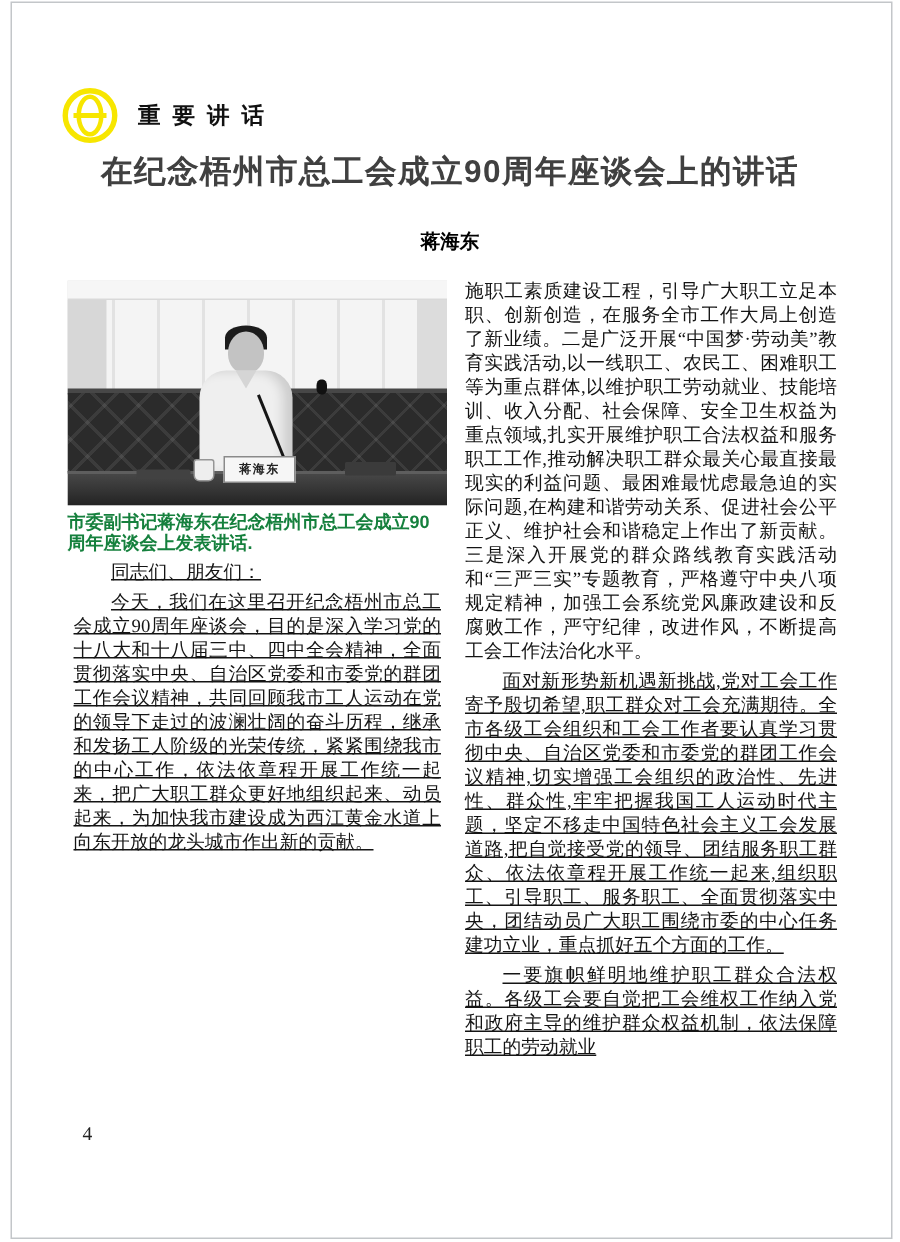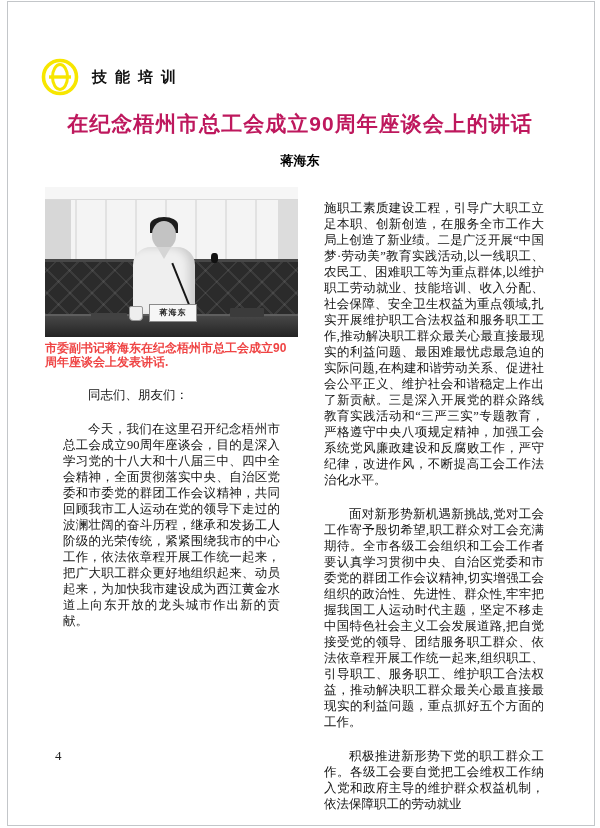--- a/index.html
+++ b/index.html
@@ -14,35 +14,35 @@
   }
   
   .header{position:absolute;left:38px;top:56px;height:42px;display:flex;align-items:center;}
   .logo{width:44px;height:40px;display:block;}
   .section-label{
     margin-left:10px;font-size:15px;font-weight:bold;letter-spacing:8px;
     color:#111;font-family:"Liberation Sans","DejaVu Sans",sans-serif;
   }
   
   .title{
-    position:absolute;left:0;right:0;top:110px;text-align:center;
-    font-size:21px;font-weight:bold;letter-spacing:1px;color:#be185d;
+    position:absolute;left:0;right:0;top:100px;text-align:center;
+    font-size:21px;font-weight:bold;letter-spacing:1px;color:#404040;
     font-family:"Liberation Sans","DejaVu Sans",sans-serif;
   }
   .author{
     position:absolute;left:0;right:0;top:152px;text-align:center;
     font-size:13px;font-weight:bold;color:#000;
     font-family:"Liberation Sans","DejaVu Sans",sans-serif;
   }
   
   .col{position:absolute;font-size:12.5px;line-height:16px;text-align:justify;text-justify:inter-character;}
   .col-left{left:45px;top:187px;width:253px;}
   .col-right{left:306px;top:182px;width:256px;}
-  .col p{margin:18px;}
-  .indent{text-indent:2em;}
+  .col p{margin:4px;}
+  .indent{text-indent:2em;text-decoration:underline;}
   
   .photo{
     position:relative;width:253px;height:150px;background:#e9e9e9;overflow:hidden;
     filter:grayscale(100%);
   }
   .ph-ceiling{position:absolute;left:0;top:0;width:100%;height:12px;background:#f6f6f6;border-bottom:1px solid #d9d9d9;}
   .ph-wall{position:absolute;left:0;top:13px;width:100%;height:62px;
     background:repeating-linear-gradient(90deg,#e2e2e2 0 2px,#f4f4f4 2px 30px);}
   .ph-wall-left{position:absolute;left:0;top:13px;width:26px;height:62px;background:#d7d7d7;}
   .ph-wall-right{position:absolute;right:0;top:13px;width:20px;height:62px;background:#dcdcdc;}
@@ -63,42 +63,42 @@
   .ph-mic{position:absolute;left:148px;top:72px;width:2px;height:58px;background:#17161-5;background:#171615;transform:rotate(-22deg);transform-origin:bottom center;}
   .ph-mic-head{position:absolute;left:166px;top:66px;width:7px;height:10px;border-radius:40%;background:#111;}
   .ph-card{position:absolute;left:104px;top:117px;width:46px;height:16px;background:#f6f6f4;
     border:1px solid #8e8a85;display:flex;align-items:center;justify-content:center;
     font-size:8px;font-weight:bold;color:#222;letter-spacing:1px;
     font-family:"Liberation Sans","DejaVu Sans",sans-serif;}
   .ph-cup{position:absolute;left:84px;top:119px;width:12px;height:13px;border-radius:2px 2px 4px 4px;background:#efeeec;border:1px solid #9a968f;}
   .ph-books{position:absolute;left:185px;top:121px;width:34px;height:9px;background:#3c3b39;border-radius:1px;}
   .ph-folder{position:absolute;left:46px;top:126px;width:36px;height:6px;background:#45423e;border-radius:1px;}
   .caption{
-    margin-top:4px;font-size:12px;line-height:14px;font-weight:bold;color:#ef4444;
+    margin-top:4px;font-size:12px;line-height:14px;font-weight:bold;color:#15803d;
     font-family:"Liberation Sans","DejaVu Sans",sans-serif;text-align:left;
   }
   .body-text{margin-top:4px;}
   .page-number{
     position:absolute;left:55px;top:748px;font-size:13px;color:#222;
     font-family:"Liberation Serif","DejaVu Serif",serif;
   }
 </style>
 </head>
 <body>
 
 <div class="page">
   <div class="page-frame"></div>
 
   <div class="header">
     <svg class="logo" viewBox="0 0 44 40" aria-hidden="true">
       <circle cx="22" cy="20" r="16.5" fill="none" stroke="#f7e600" stroke-width="3.6"></circle>
       <ellipse cx="22" cy="20" rx="7.5" ry="12.5" fill="none" stroke="#f7e600" stroke-width="3"></ellipse>
       <line x1="11" y1="20" x2="33" y2="20" stroke="#f7e600" stroke-width="3.4"></line>
     </svg>
-    <span class="section-label">技能培训</span>
+    <span class="section-label">重要讲话</span>
   </div>
 
   <div class="title">在纪念梧州市总工会成立90周年座谈会上的讲话</div>
   <div class="author">蒋海东</div>
 
   <div class="col col-left">
     <div class="photo">
       <div class="ph-ceiling"></div>
       <div class="ph-wall"></div>
       <div class="ph-wall-left"></div>
@@ -120,18 +120,18 @@
     </div>
     <div class="caption">市委副书记蒋海东在纪念梧州市总工会成立90周年座谈会上发表讲话.</div>
     <div class="body-text">
       <p class="indent">同志们、朋友们：</p>
       <p class="indent">今天，我们在这里召开纪念梧州市总工会成立90周年座谈会，目的是深入学习党的十八大和十八届三中、四中全会精神，全面贯彻落实中央、自治区党委和市委党的群团工作会议精神，共同回顾我市工人运动在党的领导下走过的波澜壮阔的奋斗历程，继承和发扬工人阶级的光荣传统，紧紧围绕我市的中心工作，依法依章程开展工作统一起来，把广大职工群众更好地组织起来、动员起来，为加快我市建设成为西江黄金水道上向东开放的龙头城市作出新的贡献。</p>
     </div>
   </div>
 
   <div class="col col-right">
     <p>施职工素质建设工程，引导广大职工立足本职、创新创造，在服务全市工作大局上创造了新业绩。二是广泛开展“中国梦·劳动美”教育实践活动,以一线职工、农民工、困难职工等为重点群体,以维护职工劳动就业、技能培训、收入分配、社会保障、安全卫生权益为重点领域,扎实开展维护职工合法权益和服务职工工作,推动解决职工群众最关心最直接最现实的利益问题、最困难最忧虑最急迫的实际问题,在构建和谐劳动关系、促进社会公平正义、维护社会和谐稳定上作出了新贡献。三是深入开展党的群众路线教育实践活动和“三严三实”专题教育，严格遵守中央八项规定精神，加强工会系统党风廉政建设和反腐败工作，严守纪律，改进作风，不断提高工会工作法治化水平。</p>
-    <p class="indent">面对新形势新机遇新挑战,党对工会工作寄予殷切希望,职工群众对工会充满期待。全市各级工会组织和工会工作者要认真学习贯彻中央、自治区党委和市委党的群团工作会议精神,切实增强工会组织的政治性、先进性、群众性,牢牢把握我国工人运动时代主题，坚定不移走中国特色社会主义工会发展道路,把自觉接受党的领导、团结服务职工群众、依法依章程开展工作统一起来,组织职工、引导职工、服务职工、维护职工合法权益，推动解决职工群众最关心最直接最现实的利益问题，重点抓好五个方面的工作。</p>
-    <p class="indent">积极推进新形势下党的职工群众工作。各级工会要自觉把工会维权工作纳入党和政府主导的维护群众权益机制，依法保障职工的劳动就业</p>
+    <p class="indent">面对新形势新机遇新挑战,党对工会工作寄予殷切希望,职工群众对工会充满期待。全市各级工会组织和工会工作者要认真学习贯彻中央、自治区党委和市委党的群团工作会议精神,切实增强工会组织的政治性、先进性、群众性,牢牢把握我国工人运动时代主题，坚定不移走中国特色社会主义工会发展道路,把自觉接受党的领导、团结服务职工群众、依法依章程开展工作统一起来,组织职工、引导职工、服务职工、全面贯彻落实中央，团结动员广大职工围绕市委的中心任务建功立业，重点抓好五个方面的工作。</p>
+    <p class="indent">一要旗帜鲜明地维护职工群众合法权益。各级工会要自觉把工会维权工作纳入党和政府主导的维护群众权益机制，依法保障职工的劳动就业</p>
   </div>
 
   <div class="page-number">4</div>
 </div>
 
 </body></html>

